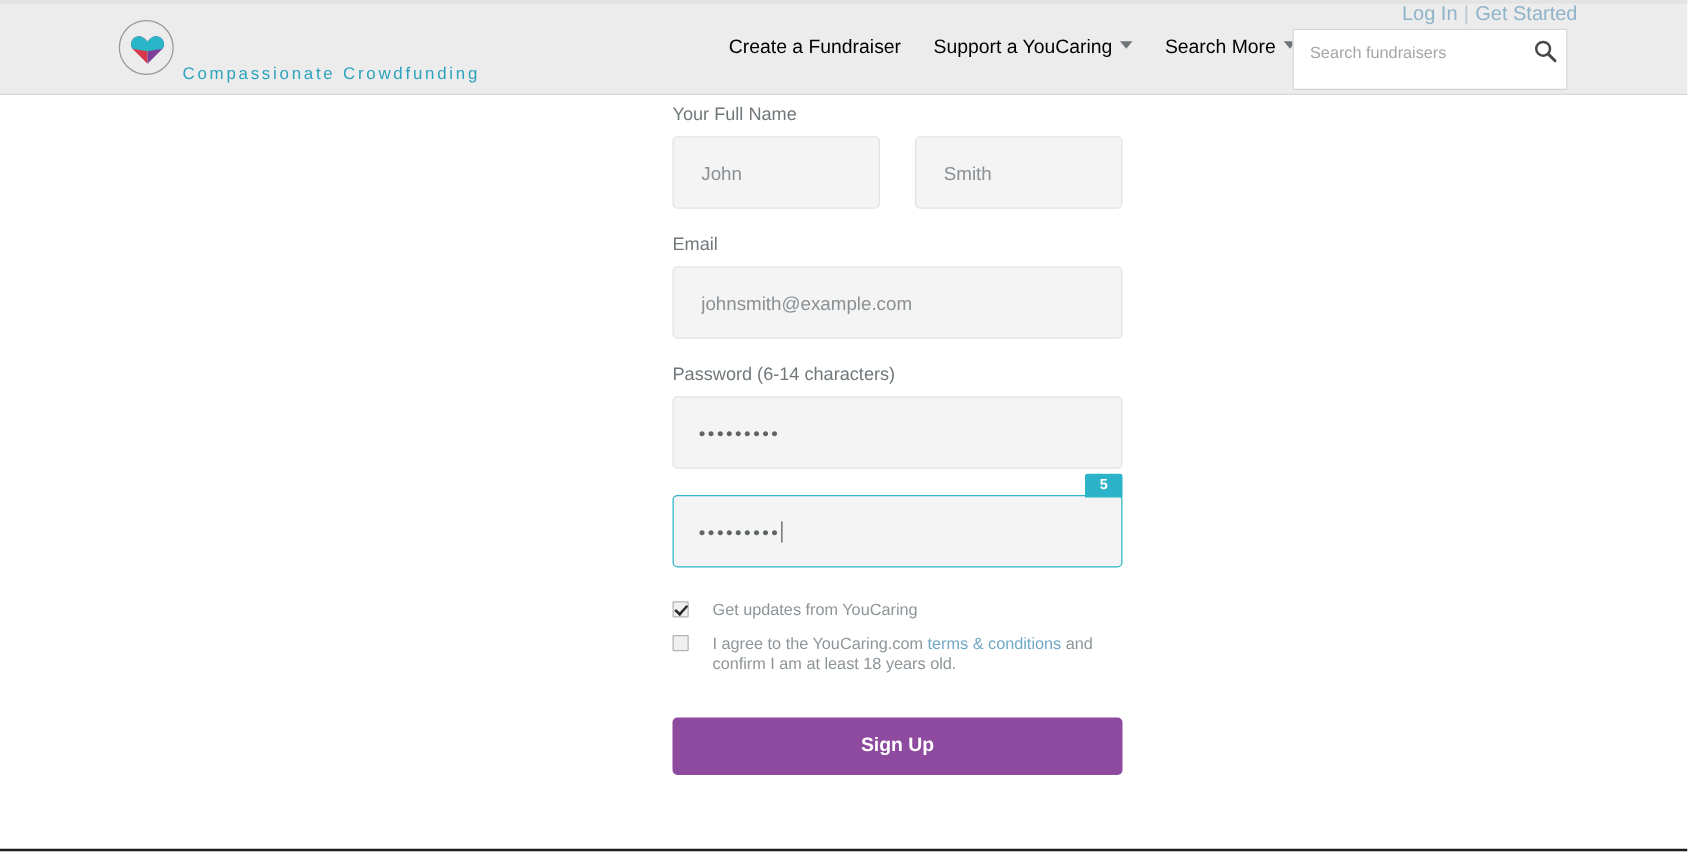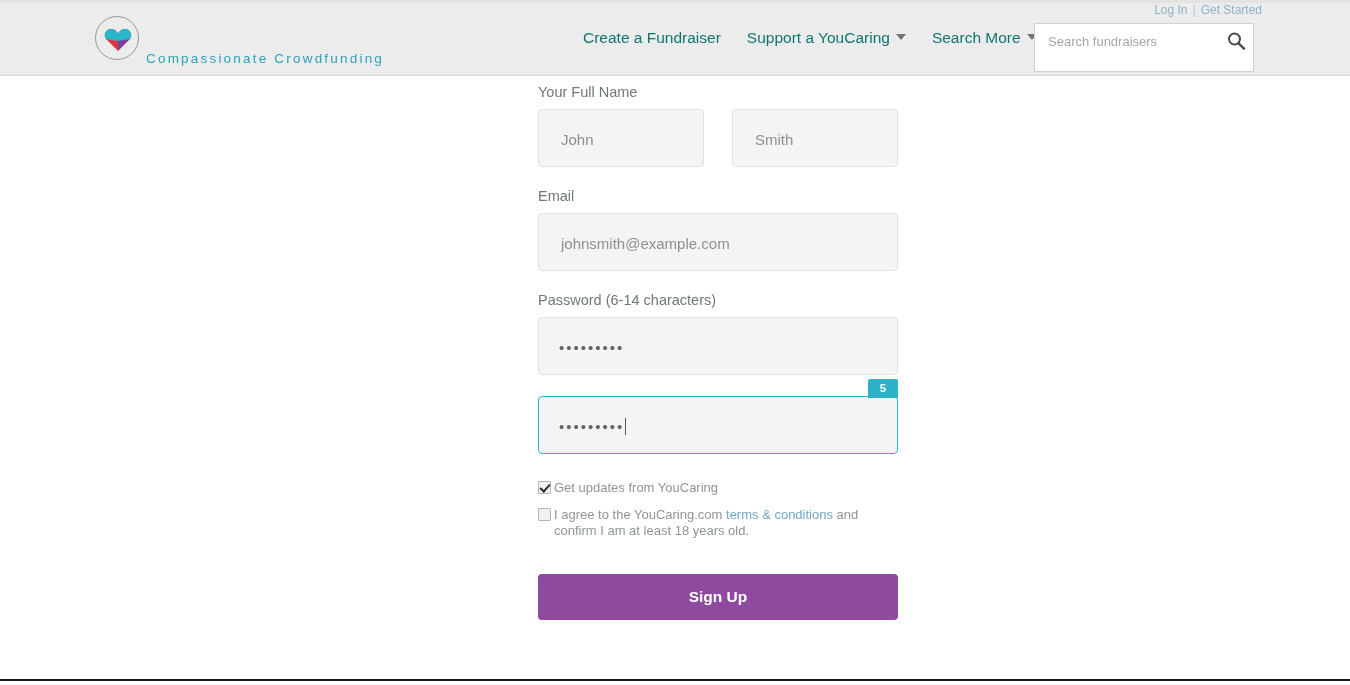--- a/index.html
+++ b/index.html
@@ -72,21 +72,21 @@
     letter-spacing: 2.2px;
     color: #2ba3bd;
     white-space: nowrap;
   }
 
   
   #top-links {
     position: absolute;
     right: 88px;
     top: 3px;
-    font-size: 12px;
+    font-size: 16px;
     color: #8fb3c9;
     white-space: nowrap;
   }
   #top-links a {
     color: #8fb3c9;
     text-decoration: none;
   }
   #top-links .divider {
     color: #b9c6ce;
     padding: 0 5px;
@@ -97,21 +97,21 @@
     position: absolute;
     left: 583px;
     top: 29px;
     font-size: 15.5px;
     color: #6d7578;
     white-space: nowrap;
   }
   #main-nav .nav-item {
     display: inline-block;
     margin-right: 26px;
-    color: #0f766e;
+    color: #000000;
     cursor: pointer;
   }
   #main-nav .nav-item:last-child { margin-right: 0; }
   .caret {
     display: inline-block;
     width: 0; height: 0;
     margin-left: 6px;
     vertical-align: 3px;
     border-left: 5px solid transparent;
     border-right: 5px solid transparent;
@@ -231,21 +231,21 @@
     height: 17px;
     background: #55595b;
     vertical-align: -3px;
     margin-left: 1px;
   }
 
   
   #checkbox-area { margin-top: 26px; }
   .check-row {
     position: relative;
-    padding-left: 16px;
+    padding-left: 32px;
     margin-bottom: 11px;
     font-size: 13px;
     color: #8e9598;
     line-height: 16px;
   }
   .cb {
     position: absolute;
     left: 0;
     top: 1px;
     width: 13px;

